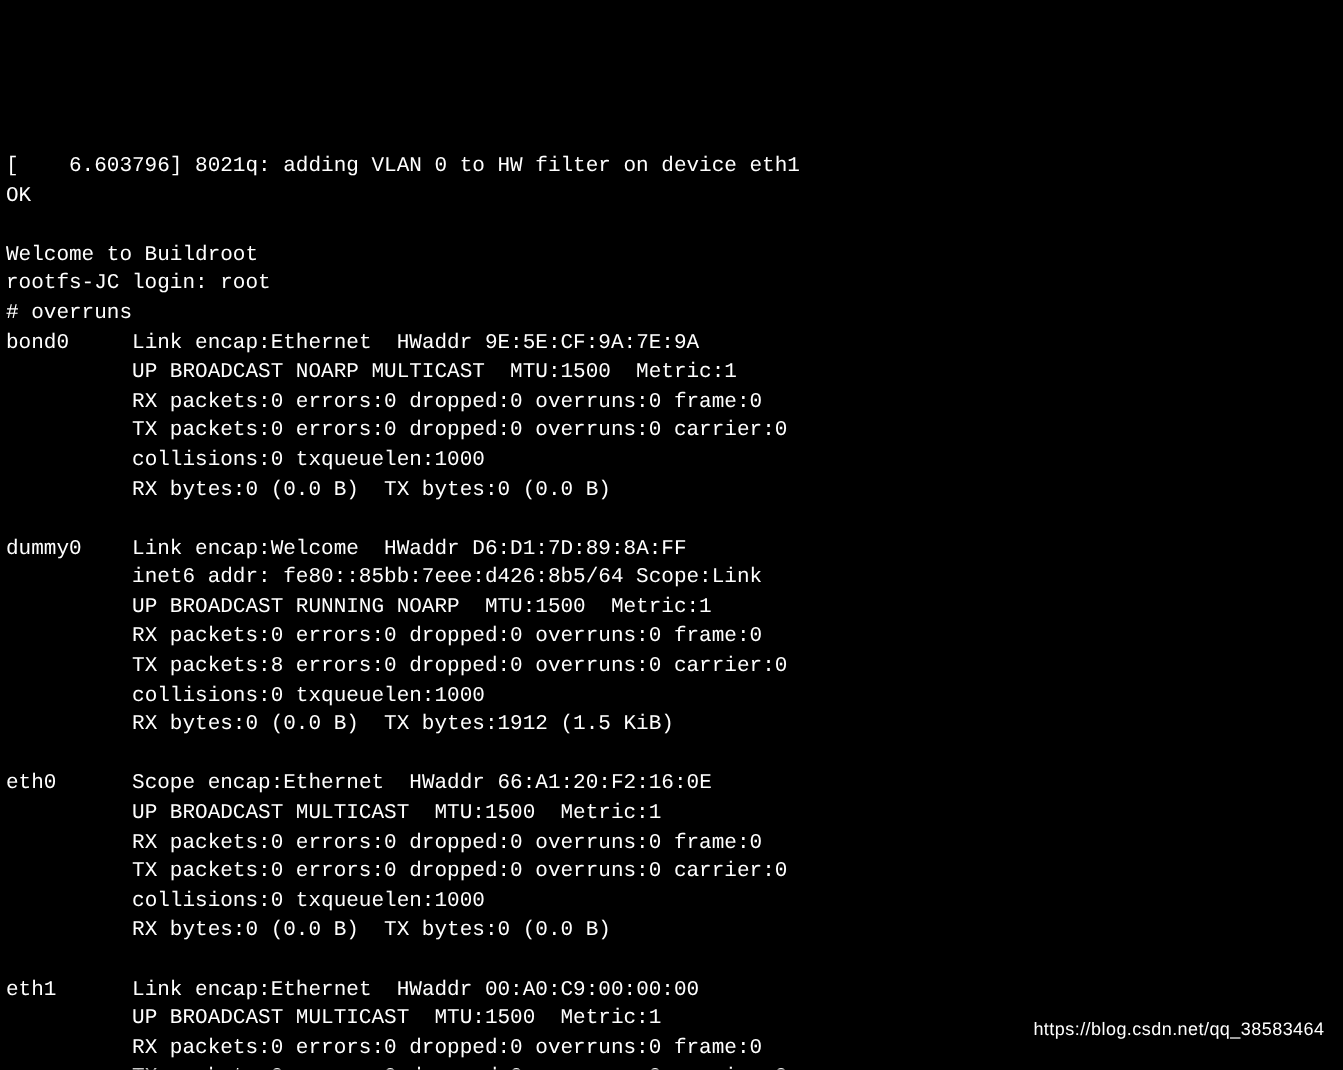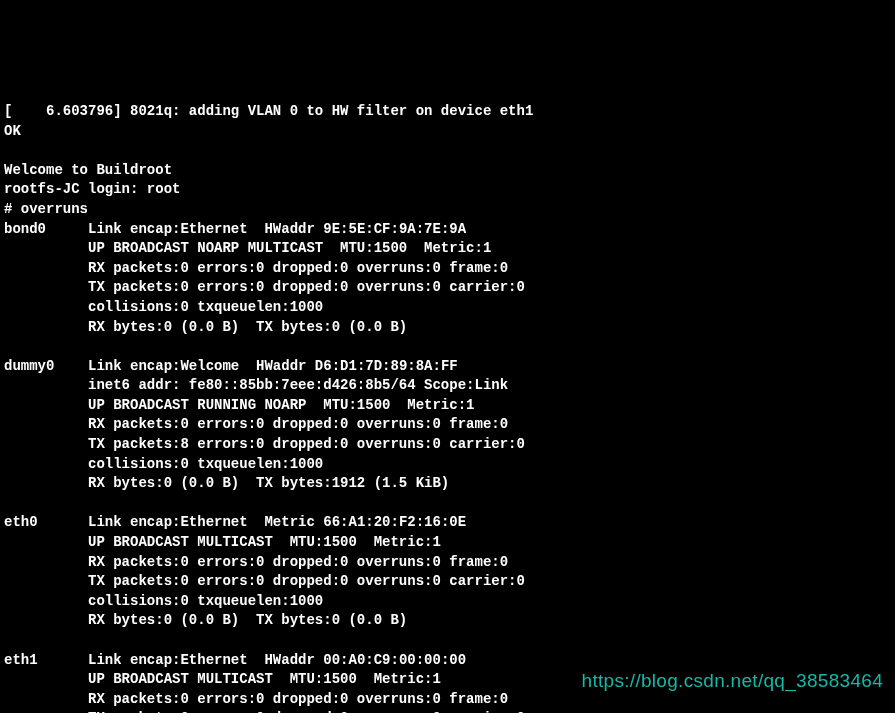--- a/index.html
+++ b/index.html
@@ -17,29 +17,28 @@
       height: 713px;
       overflow: hidden;
       position: relative;
       white-space: pre;
     }
     .terminal {
       padding: 4px 4px;
     }
     .line {
       white-space: pre;
-      font-weight: bold;
     }
     .watermark {
       position: absolute;
       bottom: 18px;
       right: 12px;
-      color: #14b8a6;
+      color: #ffffff;
       font-family: Arial, sans-serif;
-      font-size: 19px;
+      font-size: 12px;
       letter-spacing: 0.3px;
     }
   </style>
 </head>
 <body>
 
 
 
 <div class="terminal">
 <span class="line">[    6.603796] 8021q: adding VLAN 0 to HW filter on device eth1</span>
@@ -56,21 +55,21 @@
 <span class="line">          <span>RX bytes:0 (0.0 B)  TX bytes:0 (0.0 B)</span></span>
 <span class="line"></span>
 <span class="line"><span>dummy0</span>    <span>Link encap:Welcome  HWaddr D6:D1:7D:89:8A:FF</span></span>
 <span class="line">          <span>inet6 addr: fe80::85bb:7eee:d426:8b5/64 Scope:Link</span></span>
 <span class="line">          <span>UP BROADCAST RUNNING NOARP  MTU:1500  Metric:1</span></span>
 <span class="line">          <span>RX packets:0 errors:0 dropped:0 overruns:0 frame:0</span></span>
 <span class="line">          <span>TX packets:8 errors:0 dropped:0 overruns:0 carrier:0</span></span>
 <span class="line">          <span>collisions:0 txqueuelen:1000</span></span>
 <span class="line">          <span>RX bytes:0 (0.0 B)  TX bytes:1912 (1.5 KiB)</span></span>
 <span class="line"></span>
-<span class="line"><span>eth0</span>      <span>Link encap:Ethernet  Metric 66:A1:20:F2:16:0E</span></span>
+<span class="line"><span>eth0</span>      <span>Scope encap:Ethernet  HWaddr 66:A1:20:F2:16:0E</span></span>
 <span class="line">          <span>UP BROADCAST MULTICAST  MTU:1500  Metric:1</span></span>
 <span class="line">          <span>RX packets:0 errors:0 dropped:0 overruns:0 frame:0</span></span>
 <span class="line">          <span>TX packets:0 errors:0 dropped:0 overruns:0 carrier:0</span></span>
 <span class="line">          <span>collisions:0 txqueuelen:1000</span></span>
 <span class="line">          <span>RX bytes:0 (0.0 B)  TX bytes:0 (0.0 B)</span></span>
 <span class="line"></span>
 <span class="line"><span>eth1</span>      <span>Link encap:Ethernet  HWaddr 00:A0:C9:00:00:00</span></span>
 <span class="line">          <span>UP BROADCAST MULTICAST  MTU:1500  Metric:1</span></span>
 <span class="line">          <span>RX packets:0 errors:0 dropped:0 overruns:0 frame:0</span></span>
 <span class="line">          <span>TX packets:0 errors:0 dropped:0 overruns:0 carrier:0</span></span>

